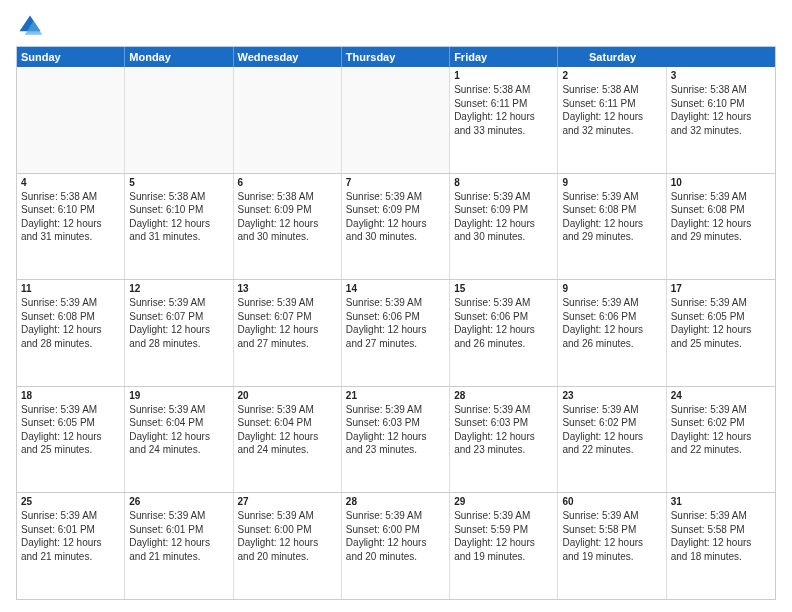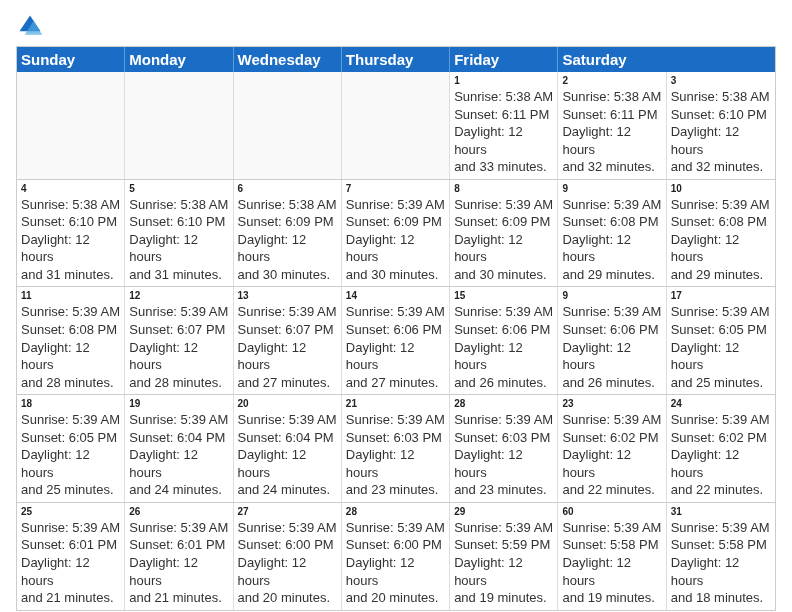--- a/index.html
+++ b/index.html
@@ -66,27 +66,27 @@
       flex-direction: column;
       border: 1px solid #ccc;
     }
     .cal-header-row {
       display: grid;
       grid-template-columns: repeat(7, 1fr);
       background: #1a6cc4;
     }
     .cal-header-cell {
       color: #fff;
-      font-size: 15px;
+      font-size: 11px;
       font-weight: bold;
       padding: 4px 4px;
       text-align: left;
       border-right: 1px solid #5a9de0;
     }
-    .cal-header-cell:last-child { border-right: none; }
+    .cal-header-cell:last-child { border-right: none; text-align: center; }
     .cal-body {
       flex: 1;
       display: flex;
       flex-direction: column;
     }
     .cal-week {
       display: grid;
       grid-template-columns: repeat(7, 1fr);
       flex: 1;
       border-bottom: 1px solid #ccc;
@@ -102,21 +102,21 @@
     }
     .cal-cell:last-child { border-right: none; }
     .cal-cell.empty { background: #f9f9f9; }
     .day-num {
       font-size: 10px;
       font-weight: bold;
       margin-bottom: 2px;
       color: #222;
     }
     .day-info {
-      font-size: 13px;
+      font-size: 10px;
       line-height: 1.35;
       color: #333;
     }
   </style>
 </head>
 <body>
 
 <div class="page">
   <div class="header">
     <div class="logo">

